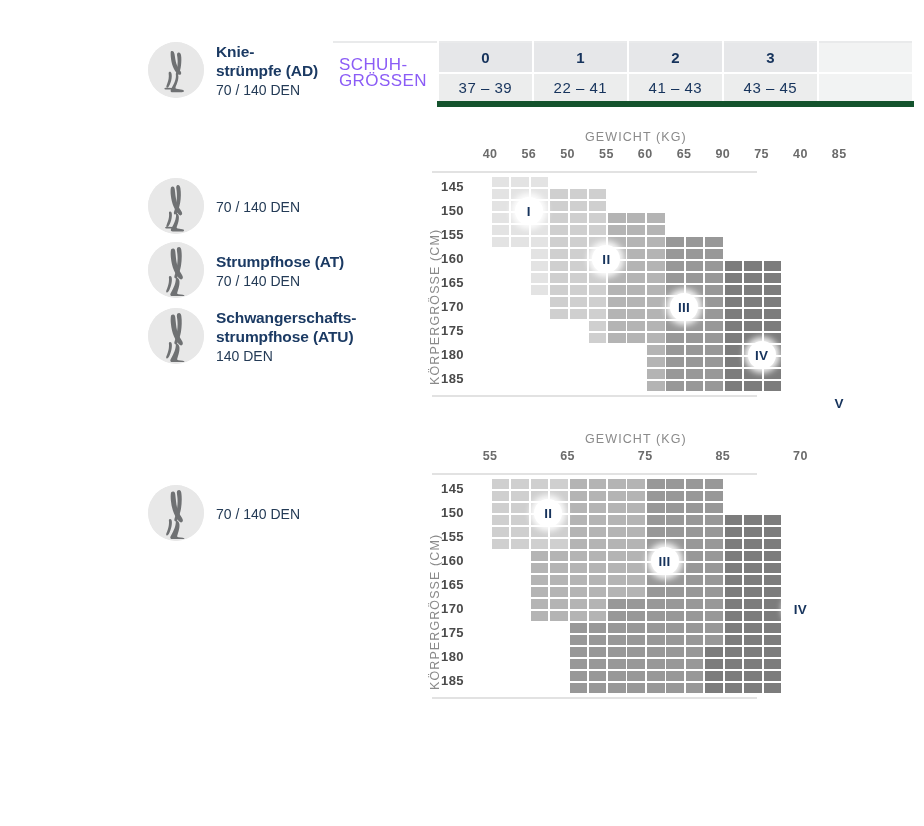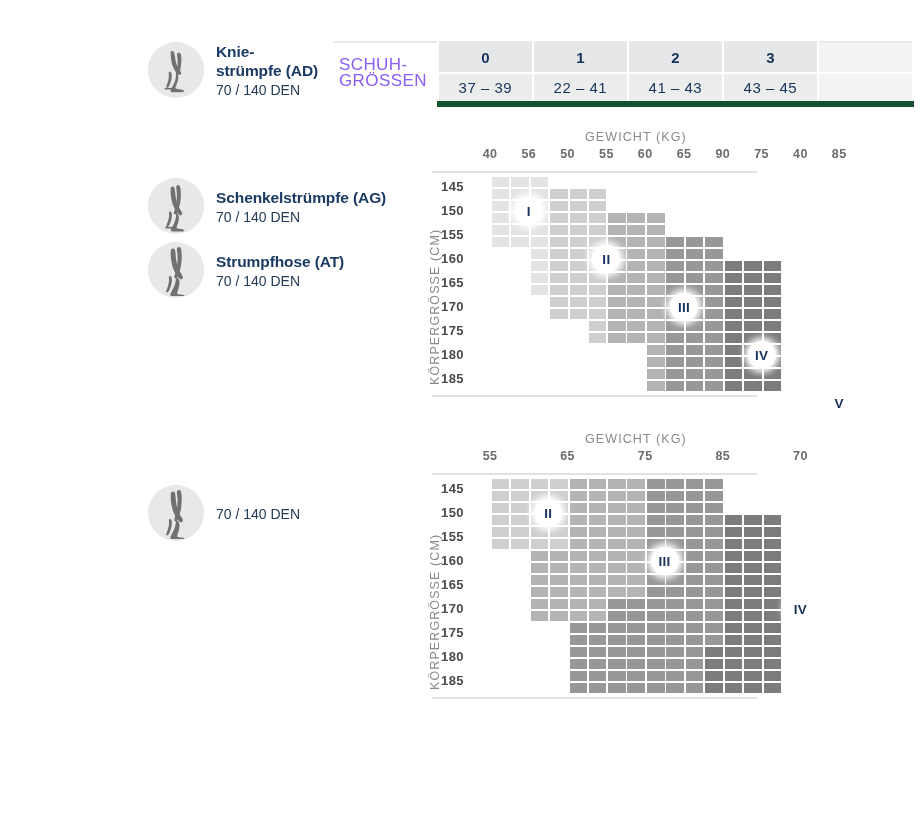--- a/index.html
+++ b/index.html
@@ -181,21 +181,20 @@
         <g fill="#6f7173">
           <path d="M30 7c1.4 0 2.1 1.4 2.4 3.2.7 4.3.6 9.6-.2 14.3-.7 4.2-2 8-3.4 10.6-.6 1.1-1.3 1.6-2.1 1.3-.8-.3-1-1.2-.7-2.3.9-3.1 2-7 2.5-10.7.5-3.6.5-7.2.2-10.2-.2-2-.6-3.4-.4-4.5.2-1.1.8-1.7 1.7-1.7z"></path>
           <path d="M24.5 8.5c1.3-.2 2.1 1 2.3 2.8.5 3.9.8 8.4 1.8 12.2 1 3.6 2.6 6.5 4.3 9 1.2 1.8 1.6 3.1 1 4.1-.6 1-1.8 1-2.8.2-2-1.6-3.9-4.5-5.3-7.7-1.6-3.7-2.6-7.9-3-11.9-.3-2.9-.3-5.5 0-7 .2-1.1.7-1.6 1.7-1.7z"></path>
           <path d="M29 35.5c1.1.5 1.8 1.8 1.9 3.4.1 2.6-.6 5.7-1.6 8.4-.4 1.2-.7 2-.6 2.5.1.5.5.7 1.2.8l4.6.6c1 .1 1.5.5 1.5 1.2 0 .7-.7 1.1-1.9 1.1h-9.4c-1.3 0-2-.5-1.9-1.4.1-.9.6-1.8 1.3-3 1.4-2.4 2.7-5.3 3.4-7.9.5-2 .7-3.8.5-5-.2-.9.2-1.5 1-1.7z"></path>
           <path d="M22 33.5c.9-.2 1.6.6 1.8 1.9.3 2.2-.1 4.9-.8 7.3-.7 2.4-1.6 4.4-2.6 5.6-.5.7-1.1 1-1.6.7-.5-.3-.6-1-.3-1.8.9-2.3 1.9-4.9 2.3-7.1.4-1.9.4-3.6.2-4.8-.1-1 0-1.6 1-1.8z"></path>
           <path d="M20 48.8l5.1.1c.7 0 1.1.3 1.1.8 0 .6-.5.9-1.4.9h-6.5c-.8 0-1.2-.3-1.2-.8 0-.6.6-1 2.9-1z"></path>
         </g>
       </svg>
     </div>
     <div class="prod-text">
-      <div class="prod-title">Schenkelstrümpfe (AG)</div>
       <div class="prod-den">70 / 140 DEN</div>
     </div>
   </div>
 
   <div class="product" id="prod-2" style="left:148px; top:242px; width:250px;">
     <div class="prod-icon">
       <svg width="56" height="56" viewBox="0 0 56 56">
         <circle cx="28" cy="28" r="28" fill="#e8e8e8"></circle>
         <g fill="#6f7173">
           <path d="M31 5c1.5 0 2.2 1.5 2.4 3.5.6 4.6.4 10.2-.4 15.2-.8 4.5-2.2 8.6-3.7 11.3-.6 1.1-1.4 1.6-2.2 1.3-.8-.4-.9-1.3-.6-2.5 1-3.3 2.2-7.4 2.7-11.3.5-3.8.5-7.7.1-10.9-.2-2.1-.6-3.6-.4-4.7.2-1.2.9-1.9 2.1-1.9z"></path>
@@ -204,20 +203,38 @@
           <path d="M22 34c.9-.2 1.6.6 1.8 2 .3 2.3-.1 5.2-.9 7.8-.7 2.6-1.7 4.7-2.7 6-.5.7-1.1 1-1.6.7-.5-.4-.6-1.1-.3-2 1-2.4 2-5.2 2.4-7.6.4-2 .4-3.8.2-5.1-.1-1 .1-1.6 1.1-1.8z"></path>
         </g>
       </svg>
     </div>
     <div class="prod-text">
       <div class="prod-title">Strumpfhose (AT)</div>
       <div class="prod-den">70 / 140 DEN</div>
     </div>
   </div>
 
+  <div class="product" id="prod-3" style="left:148px; top:306px; width:250px;">
+    <div class="prod-icon">
+      <svg width="56" height="56" viewBox="0 0 56 56">
+        <circle cx="28" cy="28" r="28" fill="#e8e8e8"></circle>
+        <g fill="#6f7173">
+          <path d="M31 5c1.5 0 2.2 1.5 2.4 3.5.6 4.6.4 10.2-.4 15.2-.8 4.5-2.2 8.6-3.7 11.3-.6 1.1-1.4 1.6-2.2 1.3-.8-.4-.9-1.3-.6-2.5 1-3.3 2.2-7.4 2.7-11.3.5-3.8.5-7.7.1-10.9-.2-2.1-.6-3.6-.4-4.7.2-1.2.9-1.9 2.1-1.9z"></path>
+          <path d="M25 6.5c1.3-.2 2.1 1.1 2.3 3 .5 4.2.8 9 1.8 13.1 1 3.9 2.7 7 4.5 9.7 1.2 1.9 1.6 3.3 1 4.3-.7 1.1-1.9 1-3 .1-2.1-1.7-4.1-4.8-5.6-8.2-1.7-4-2.7-8.4-3.1-12.7-.3-3.1-.3-5.9 0-7.5.2-1.2.8-1.7 2.1-1.8z"></path>
+          <path d="M29.5 36c1.2.5 1.9 2 2 3.7.1 2.8-.7 6.1-1.7 9-.4 1.3-.7 2.2-.6 2.7.1.5.6.8 1.3.9l4.4.5c1 .1 1.5.5 1.5 1.2h-12.4c-1.2 0-1.8-.6-1.7-1.5.1-1 .7-2 1.4-3.3 1.5-2.6 2.9-5.7 3.6-8.5.5-2.1.7-4 .5-5.3-.1-1 .3-1.6.7-1.4z"></path>
+          <path d="M22 34c.9-.2 1.6.6 1.8 2 .3 2.3-.1 5.2-.9 7.8-.7 2.6-1.7 4.7-2.7 6-.5.7-1.1 1-1.6.7-.5-.4-.6-1.1-.3-2 1-2.4 2-5.2 2.4-7.6.4-2 .4-3.8.2-5.1-.1-1 .1-1.6 1.1-1.8z"></path>
+        </g>
+      </svg>
+    </div>
+    <div class="prod-text">
+      <div class="prod-title">Schwangerschafts-
+strumpfhose (ATU)</div>
+      <div class="prod-den">140 DEN</div>
+    </div>
+  </div>
 
   <div class="product" id="prod-4" style="left:148px; top:485px; width:250px;">
     <div class="prod-icon">
       <svg width="56" height="56" viewBox="0 0 56 56">
         <circle cx="28" cy="28" r="28" fill="#e8e8e8"></circle>
         <g fill="#6f7173">
           <path d="M31 5c1.5 0 2.2 1.5 2.4 3.5.6 4.6.4 10.2-.4 15.2-.8 4.5-2.2 8.6-3.7 11.3-.6 1.1-1.4 1.6-2.2 1.3-.8-.4-.9-1.3-.6-2.5 1-3.3 2.2-7.4 2.7-11.3.5-3.8.5-7.7.1-10.9-.2-2.1-.6-3.6-.4-4.7.2-1.2.9-1.9 2.1-1.9z"></path>
           <path d="M25 6.5c1.3-.2 2.1 1.1 2.3 3 .5 4.2.8 9 1.8 13.1 1 3.9 2.7 7 4.5 9.7 1.2 1.9 1.6 3.3 1 4.3-.7 1.1-1.9 1-3 .1-2.1-1.7-4.1-4.8-5.6-8.2-1.7-4-2.7-8.4-3.1-12.7-.3-3.1-.3-5.9 0-7.5.2-1.2.8-1.7 2.1-1.8z"></path>
           <path d="M29.5 36c1.2.5 1.9 2 2 3.7.1 2.8-.7 6.1-1.7 9-.4 1.3-.7 2.2-.6 2.7.1.5.6.8 1.3.9l4.4.5c1 .1 1.5.5 1.5 1.2h-12.4c-1.2 0-1.8-.6-1.7-1.5.1-1 .7-2 1.4-3.3 1.5-2.6 2.9-5.7 3.6-8.5.5-2.1.7-4 .5-5.3-.1-1 .3-1.6.7-1.4z"></path>
           <path d="M22 34c.9-.2 1.6.6 1.8 2 .3 2.3-.1 5.2-.9 7.8-.7 2.6-1.7 4.7-2.7 6-.5.7-1.1 1-1.6.7-.5-.4-.6-1.1-.3-2 1-2.4 2-5.2 2.4-7.6.4-2 .4-3.8.2-5.1-.1-1 .1-1.6 1.1-1.8z"></path>

